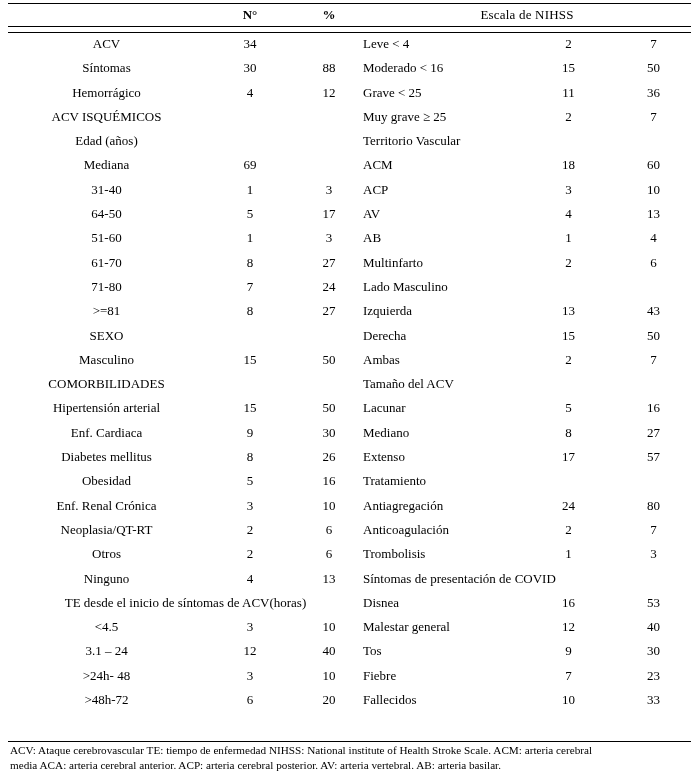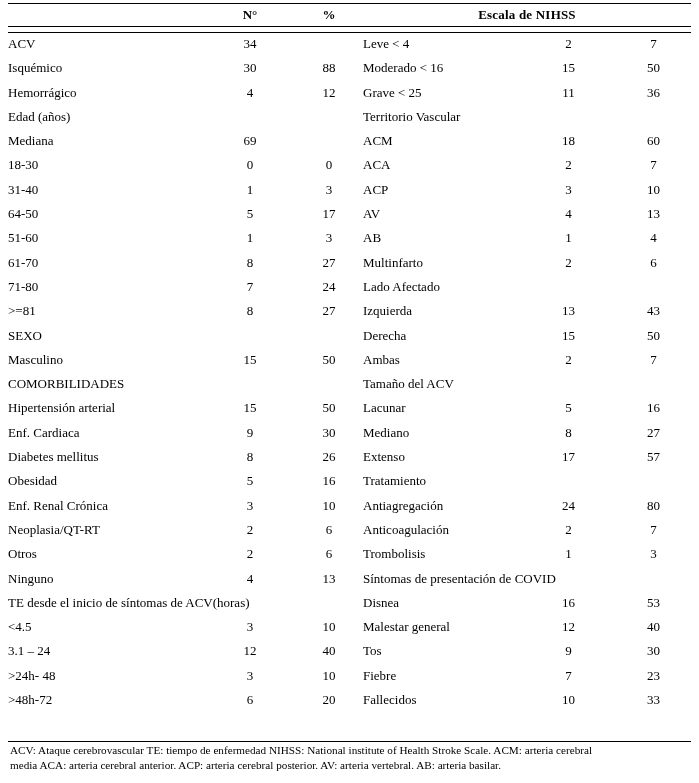--- a/index.html
+++ b/index.html
@@ -58,35 +58,35 @@
   }
 
   
   col.c-llabel { width: 197px; }
   col.c-ln     { width: 90px;  }
   col.c-lpct   { width: 68px;  }
   col.c-rlabel { width: 158px; }
   col.c-rn     { width: 95px;  }
   col.c-rpct   { width: 75px;  }
 
-  .lbl       { text-align: left;  padding-left: 6px; }
+  .lbl       { text-align: center;  padding-left: 6px; }
   .lbl-ind   { text-align: left;  padding-left: 6px; }
   .num-l     { text-align: center;  padding-left: 6px; }
   .num-c     { text-align: center; }
   .bold      { font-weight: bold; }
 
   
   tr.hdr td {
     height: 22px;
     line-height: 22px;
     font-weight: bold;
     text-align: center;
   }
   tr.hdr td.h-blank { font-weight: normal; }
-  tr.hdr td.h-nihss { font-weight: bold; letter-spacing: .2px; }
+  tr.hdr td.h-nihss { font-weight: normal; letter-spacing: .2px; }
 
   
   tr.gap td { height: 6px; line-height: 6px; }
 
   
   .footnote {
     position: absolute;
     left: 10px;
     top: 743px;
     width: 681px;
@@ -129,58 +129,58 @@
     <tbody id="tbody">
         <tr>
           <td class="lbl bold">ACV</td>
           <td class="num-l">34</td>
           <td class="num-c"></td>
           <td class="lbl-ind">Leve &lt; 4</td>
           <td class="num-l">2</td>
           <td class="num-c">7</td>
         </tr>
         <tr>
-          <td class="lbl">Isquémico</td>
+          <td class="lbl">Síntomas</td>
           <td class="num-l">30</td>
           <td class="num-c">88</td>
           <td class="lbl-ind">Moderado &lt; 16</td>
           <td class="num-l">15</td>
           <td class="num-c">50</td>
         </tr>
         <tr>
           <td class="lbl">Hemorrágico</td>
           <td class="num-l">4</td>
           <td class="num-c">12</td>
           <td class="lbl-ind">Grave &lt; 25</td>
           <td class="num-l">11</td>
           <td class="num-c">36</td>
         </tr>
         <tr>
+          <td class="lbl bold">ACV ISQUÉMICOS</td>
+          <td class="num-l"></td>
+          <td class="num-c"></td>
+          <td class="lbl-ind">Muy grave ≥ 25</td>
+          <td class="num-l">2</td>
+          <td class="num-c">7</td>
+        </tr>
+        <tr>
           <td class="lbl">Edad (años)</td>
           <td class="num-l"></td>
           <td class="num-c"></td>
           <td class="lbl-ind bold">Territorio Vascular</td>
           <td class="num-l"></td>
           <td class="num-c"></td>
         </tr>
         <tr>
           <td class="lbl">Mediana</td>
           <td class="num-l">69</td>
           <td class="num-c"></td>
           <td class="lbl-ind">ACM</td>
           <td class="num-l">18</td>
           <td class="num-c">60</td>
-        </tr>
-        <tr>
-          <td class="lbl">18-30</td>
-          <td class="num-l">0</td>
-          <td class="num-c">0</td>
-          <td class="lbl-ind">ACA</td>
-          <td class="num-l">2</td>
-          <td class="num-c">7</td>
         </tr>
         <tr>
           <td class="lbl">31-40</td>
           <td class="num-l">1</td>
           <td class="num-c">3</td>
           <td class="lbl-ind">ACP</td>
           <td class="num-l">3</td>
           <td class="num-c">10</td>
         </tr>
         <tr>
@@ -204,21 +204,21 @@
           <td class="num-l">8</td>
           <td class="num-c">27</td>
           <td class="lbl-ind">Multinfarto</td>
           <td class="num-l">2</td>
           <td class="num-c">6</td>
         </tr>
         <tr>
           <td class="lbl">71-80</td>
           <td class="num-l">7</td>
           <td class="num-c">24</td>
-          <td class="lbl-ind bold">Lado Afectado</td>
+          <td class="lbl-ind bold">Lado Masculino</td>
           <td class="num-l"></td>
           <td class="num-c"></td>
         </tr>
         <tr>
           <td class="lbl">&gt;=81</td>
           <td class="num-l">8</td>
           <td class="num-c">27</td>
           <td class="lbl-ind">Izquierda</td>
           <td class="num-l">13</td>
           <td class="num-c">43</td>

